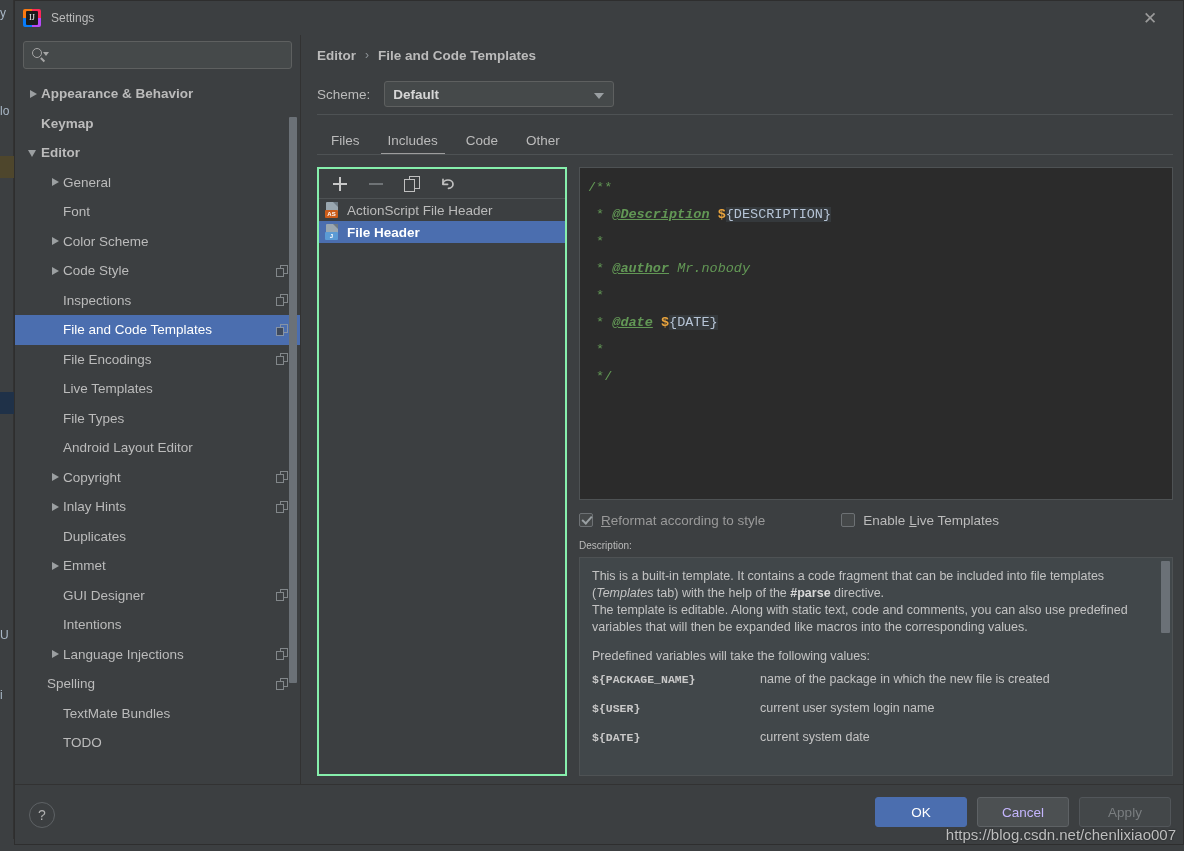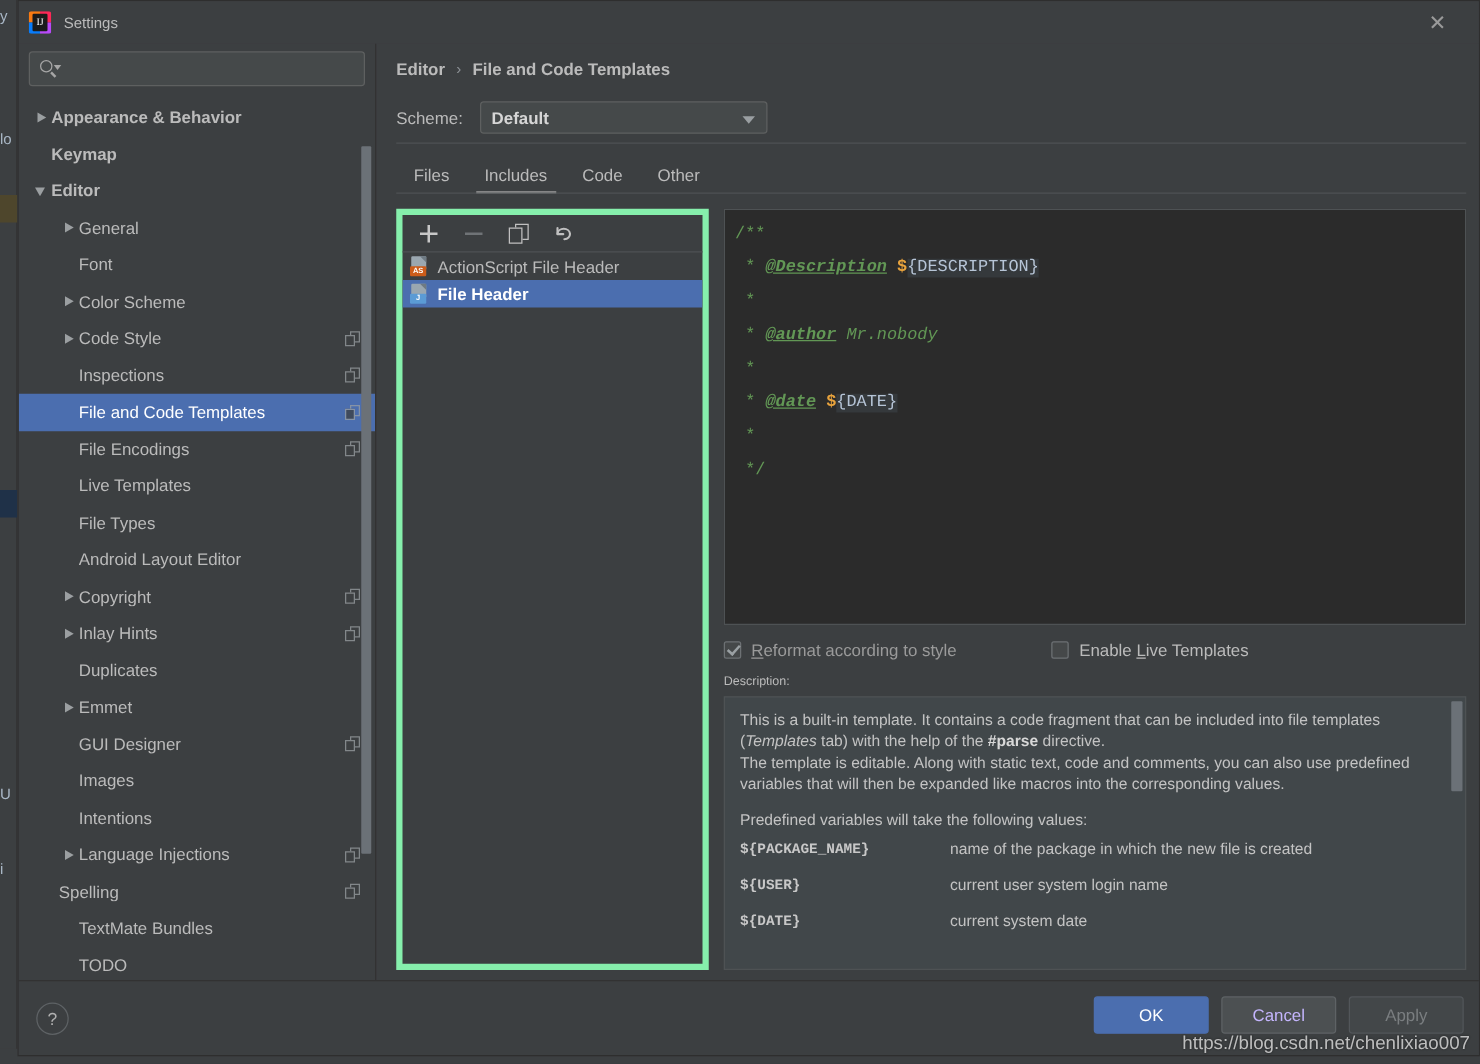--- a/index.html
+++ b/index.html
@@ -210,21 +210,21 @@
     background: #4e5254;
   }
 
   #content-split {
     flex: 1; display: flex; min-height: 0; padding-top: 12px; padding-bottom: 8px;
   }
 
   
   #file-list-pane {
     width: 250px; flex: none;
-    border: 5px solid #86efac; background: #3c3f41;
+    border: 2px solid #86efac; background: #3c3f41;
     display: flex; flex-direction: column;
   }
   #file-toolbar {
     height: 30px; flex: none; display: flex; align-items: center;
     padding-left: 12px; gap: 18px; border-bottom: 1px solid #4e5254;
   }
   .tb-icon { width: 18px; height: 18px; position: relative; }
   .tb-plus::before, .tb-plus::after {
     content: ""; position: absolute; background: #c8c8c8;
   }
@@ -497,24 +497,20 @@
             <span class="tw right"></span>
             <span class="tree-label">Emmet</span>
           </div>
           <div class="tree-row" style="padding-left: 32px;">
             <span class="tw"></span>
             <span class="tree-label">GUI Designer</span>
             <span class="copy-mark">
               <span class="back"></span>
               <span class="front"></span>
             </span>
-          </div>
-          <div class="tree-row" style="padding-left: 32px;">
-            <span class="tw"></span>
-            <span class="tree-label">Images</span>
           </div>
           <div class="tree-row" style="padding-left: 32px;">
             <span class="tw"></span>
             <span class="tree-label">Intentions</span>
           </div>
           <div class="tree-row" style="padding-left: 32px;">
             <span class="tw right"></span>
             <span class="tree-label">Language Injections</span>
             <span class="copy-mark">
               <span class="back"></span>

